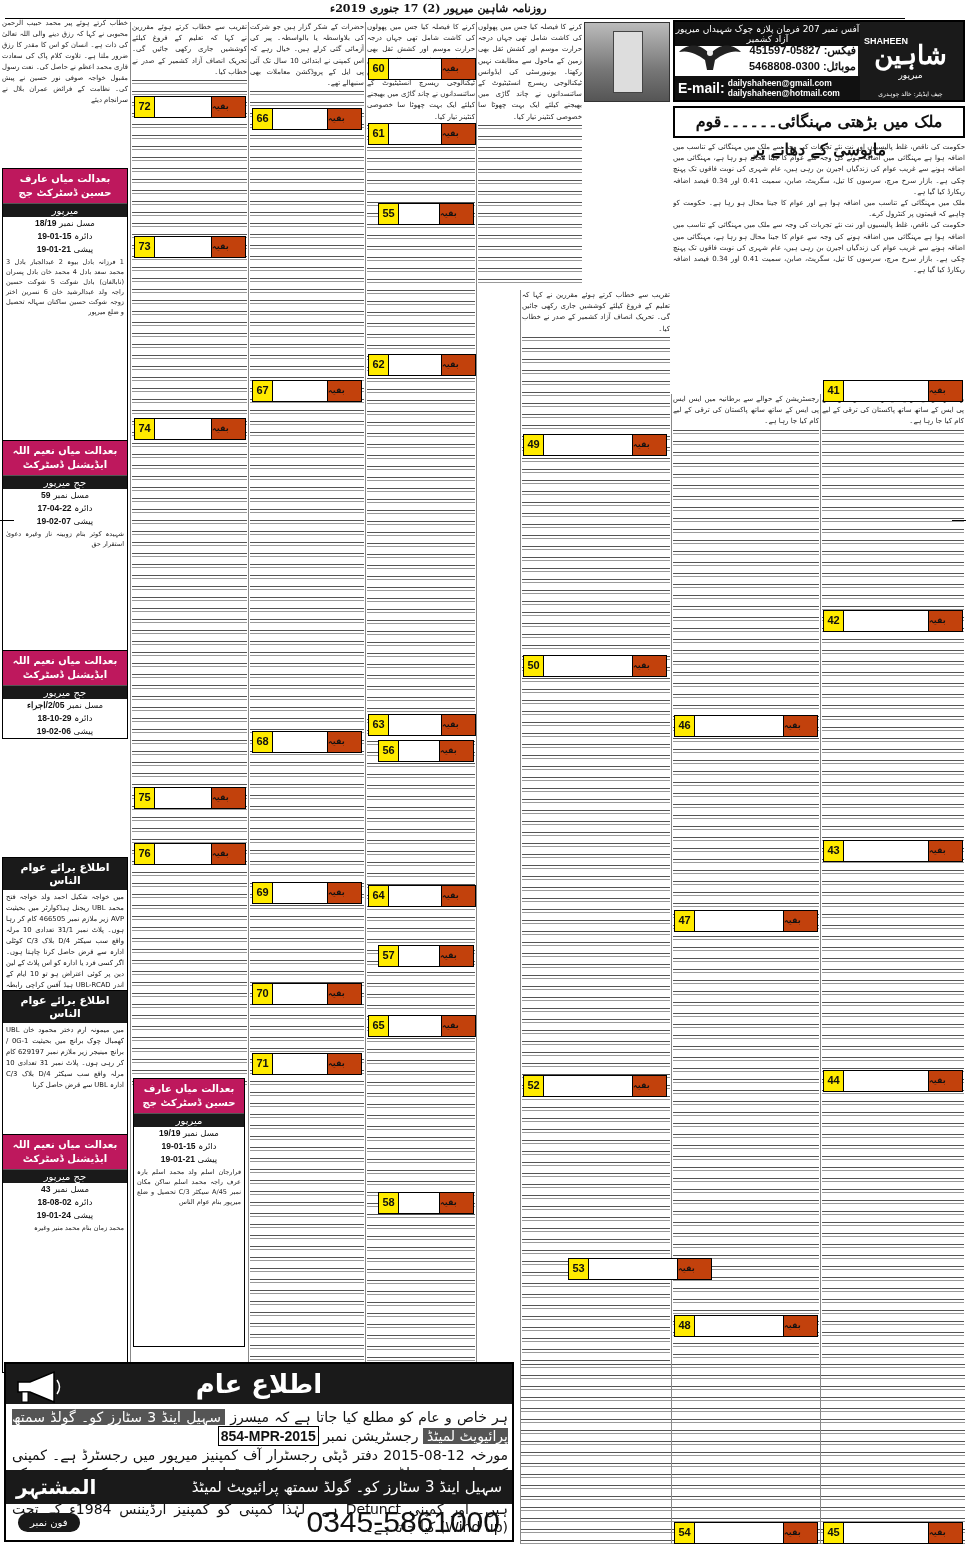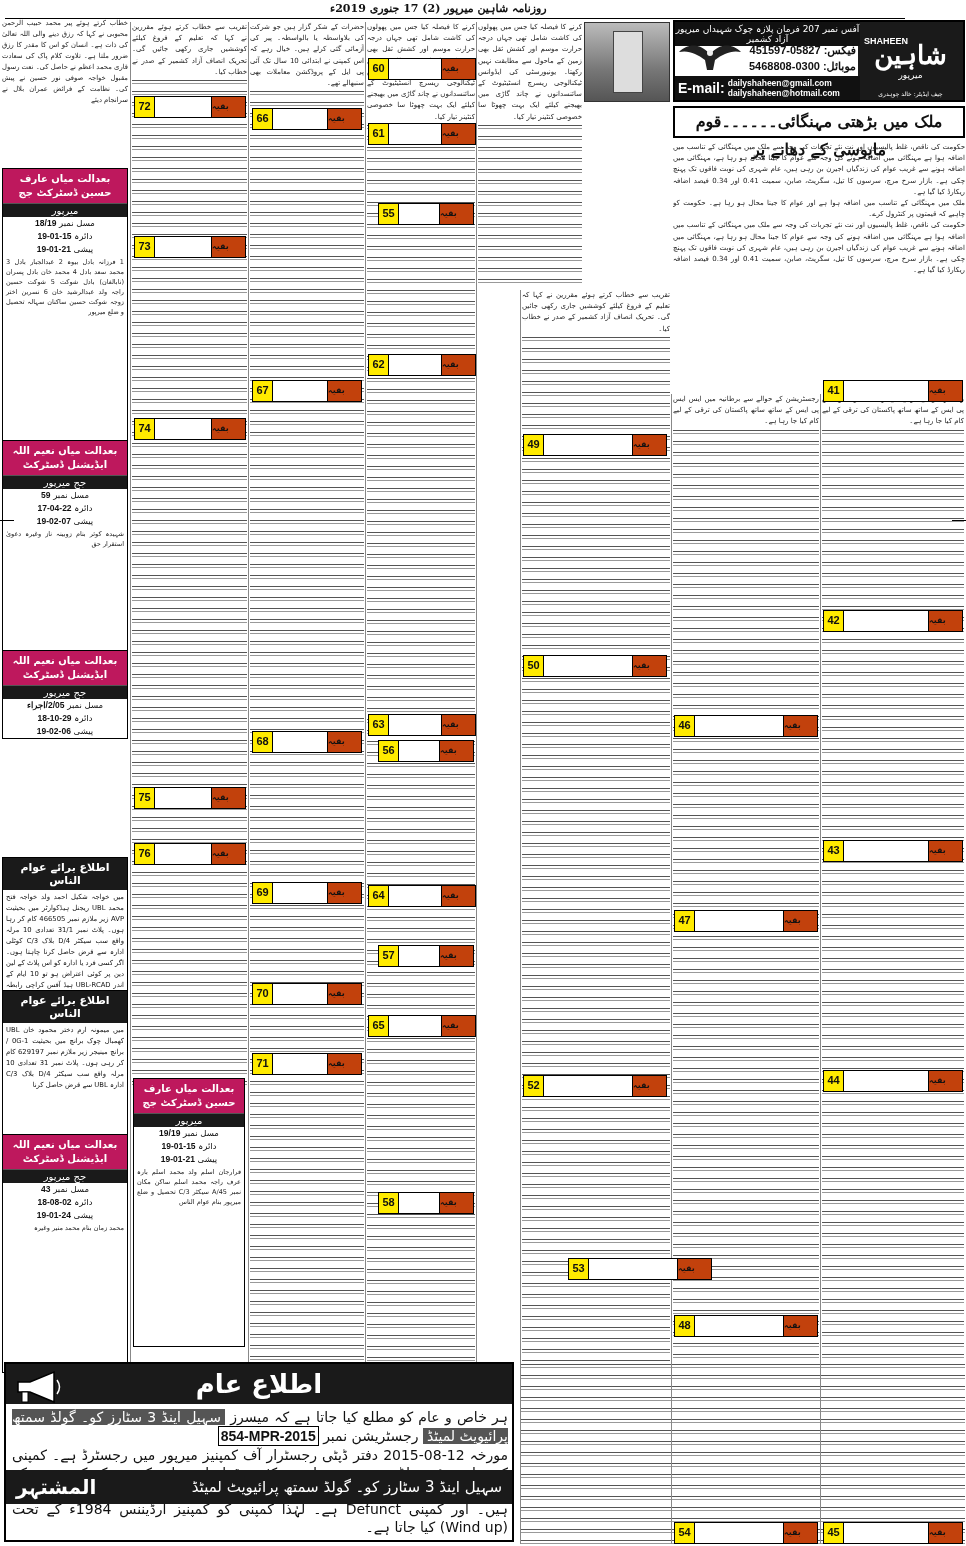--- a/index.html
+++ b/index.html
@@ -352,16 +352,20 @@
       <span class="co">سہیل اینڈ 3 سٹارز کو۔ گولڈ سمتھ پرائیویٹ لمیٹڈ</span>
       <span>رجسٹریشن نمبر</span>
       <span class="reg">854-MPR-2015</span>
     </div>
     <div>مورخہ 12-08-2015 دفتر ڈپٹی رجسٹرار آف کمپنیز میرپور میں رجسٹرڈ ہے۔ کمپنی کے تمام شیئر ہولڈرز نے متفقہ طور پر کثرت قرارداد منظور کی ہے کہ کمپنی چونکہ کوئی کاروبار نہیں کر رہی ہے۔ اور کمپنی کے کوئی Assets اور Liabilities نہیں ہیں۔ اور کمپنی Defunct ہے۔ لہٰذا کمپنی کو کمپنیز آرڈیننس 1984ء کے تحت (Wind up) کیا جاتا ہے۔</div>
   </div>
   <div class="ad-foot">
     <span class="co2">سہیل اینڈ 3 سٹارز کو۔ گولڈ سمتھ پرائیویٹ لمیٹڈ</span>
     <span class="adv">المشتہر</span>
   </div>
+  <div class="ad-phone-row">
+    <span class="phone-pill">فون نمبر</span>
+    <span class="ad-phone">0345-5861000</span>
+  </div>
 </div>
 
 <div class="crop" style="left:0; top:520px;"></div>
 <div class="crop" style="left:952px; top:520px;"></div>
 
 </body></html>

